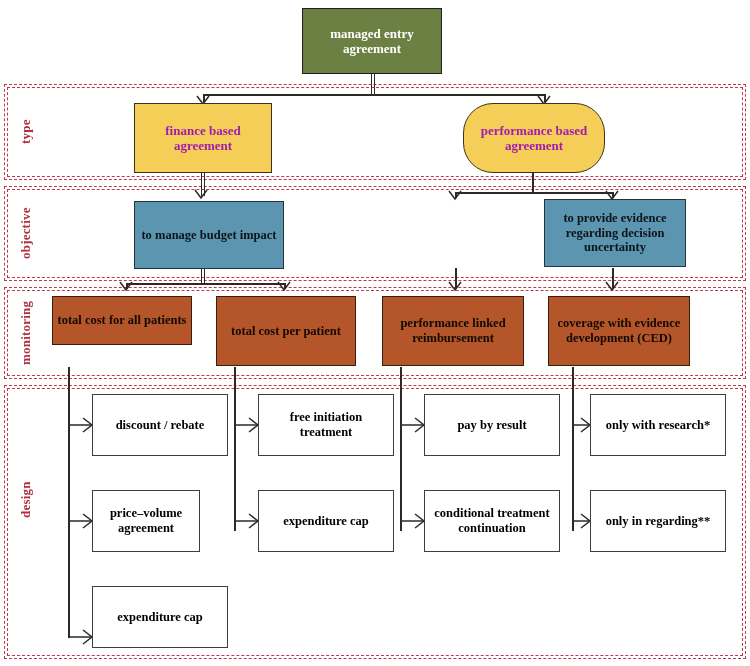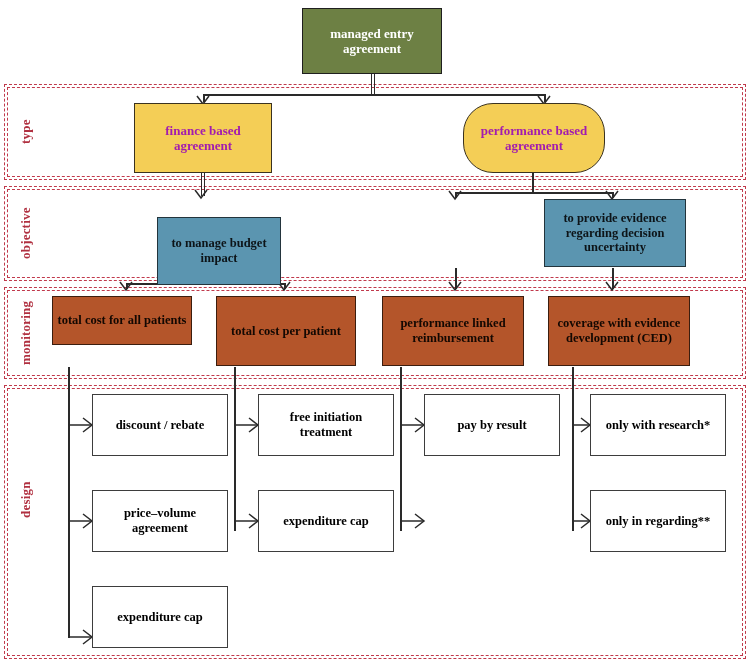--- a/index.html
+++ b/index.html
@@ -139,21 +139,21 @@
     <span>managed entry agreement</span>
   </div>
 
   <div class="node n-yellow" style="left:134px; top:103px; width:138px; height:70px;">
     <span>finance based agreement</span>
   </div>
   <div class="node n-yellow" style="left:463px; top:103px; width:142px; height:70px;border-radius:30px;">
     <span>performance based agreement</span>
   </div>
 
-  <div class="node n-blue" style="left:134px; top:217px; width:124px; height:68px;margin-left:23px;">
+  <div class="node n-blue" style="left:134px; top:201px; width:150px; height:68px;">
     <span>to manage budget impact</span>
   </div>
   <div class="node n-blue" style="left:544px; top:199px; width:142px; height:68px;">
     <span>to provide evidence regarding decision uncertainty</span>
   </div>
 
   <div class="node n-orange" style="left:52px; top:296px; width:140px; height:49px;">
     <span>total cost for all patients</span>
   </div>
   <div class="node n-orange" style="left:216px; top:296px; width:140px; height:70px;">
@@ -162,37 +162,40 @@
   <div class="node n-orange" style="left:382px; top:296px; width:142px; height:70px;">
     <span>performance linked reimbursement</span>
   </div>
   <div class="node n-orange" style="left:548px; top:296px; width:142px; height:70px;">
     <span>coverage with evidence development (CED)</span>
   </div>
 
   <div class="node n-white" style="left:92px; top:394px; width:136px; height:62px;">
     <span>discount / rebate</span>
   </div>
-  <div class="node n-white" style="left:92px; top:490px; width:136px; height:62px;">
+  <div class="node n-white" style="left:92px; top:490px; width:108px; height:62px;">
     <span>price–volume agreement</span>
   </div>
   <div class="node n-white" style="left:92px; top:586px; width:136px; height:62px;text-align:center;">
     <span>expenditure cap</span>
   </div>
 
   <div class="node n-white" style="left:258px; top:394px; width:136px; height:62px;">
     <span>free initiation treatment</span>
   </div>
   <div class="node n-white" style="left:258px; top:490px; width:136px; height:62px;">
     <span>expenditure cap</span>
   </div>
 
   <div class="node n-white" style="left:424px; top:394px; width:136px; height:62px;">
     <span>pay by result</span>
   </div>
+  <div class="node n-white" style="left:424px; top:490px; width:136px; height:62px;">
+    <span>conditional treatment continuation</span>
+  </div>
 
   <div class="node n-white" style="left:590px; top:394px; width:136px; height:62px;">
     <span>only with research*</span>
   </div>
   <div class="node n-white" style="left:590px; top:490px; width:136px; height:62px;">
     <span>only in regarding**</span>
   </div>
 
 </div>
 

